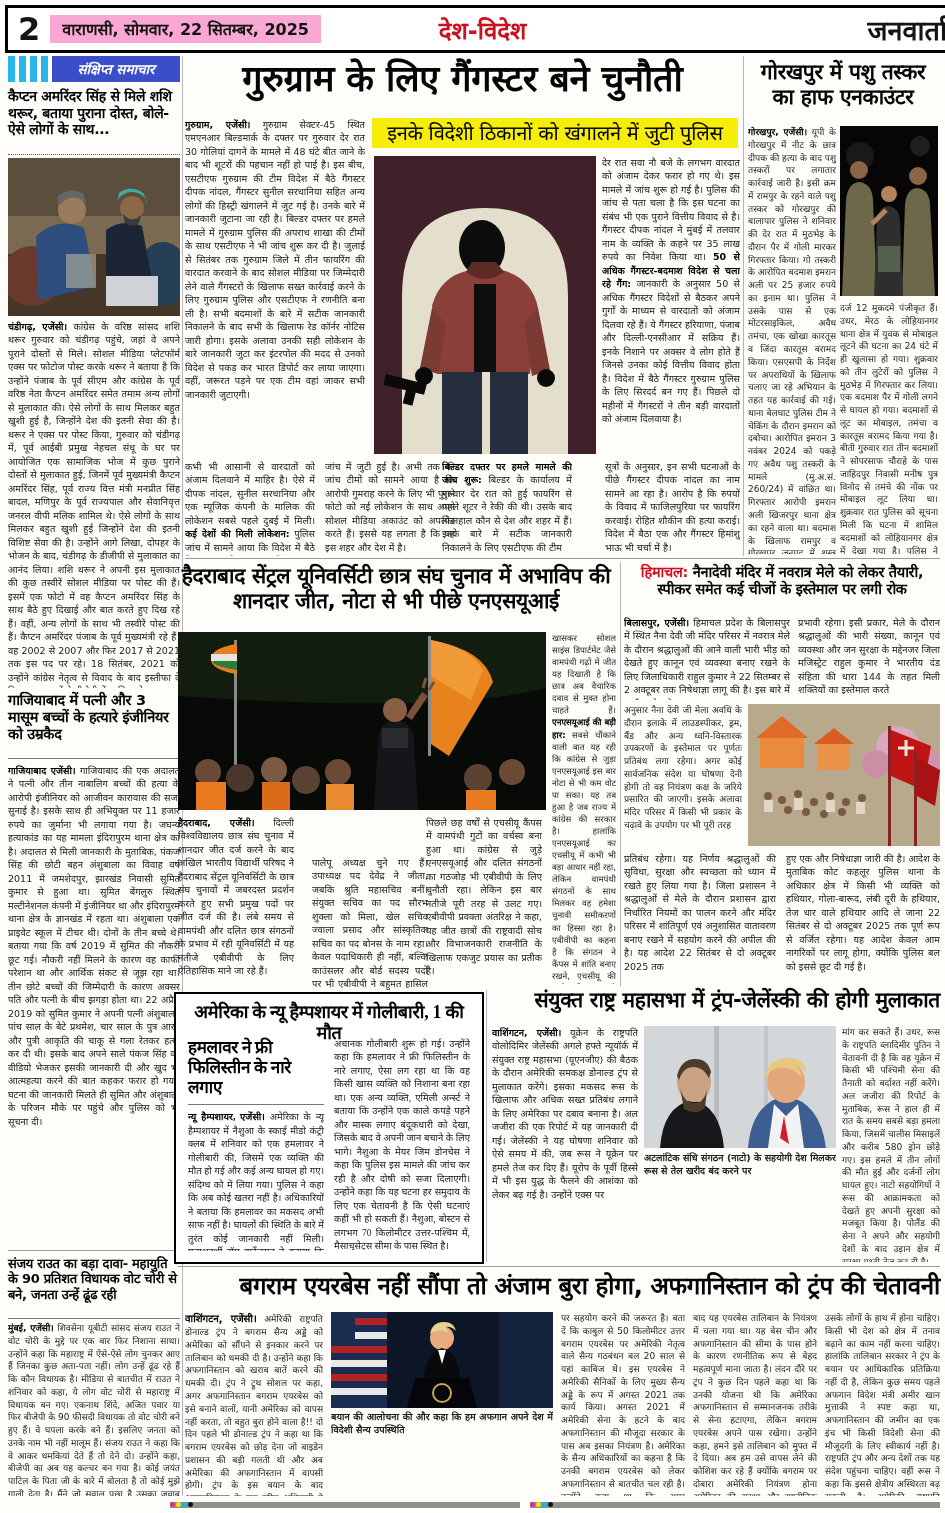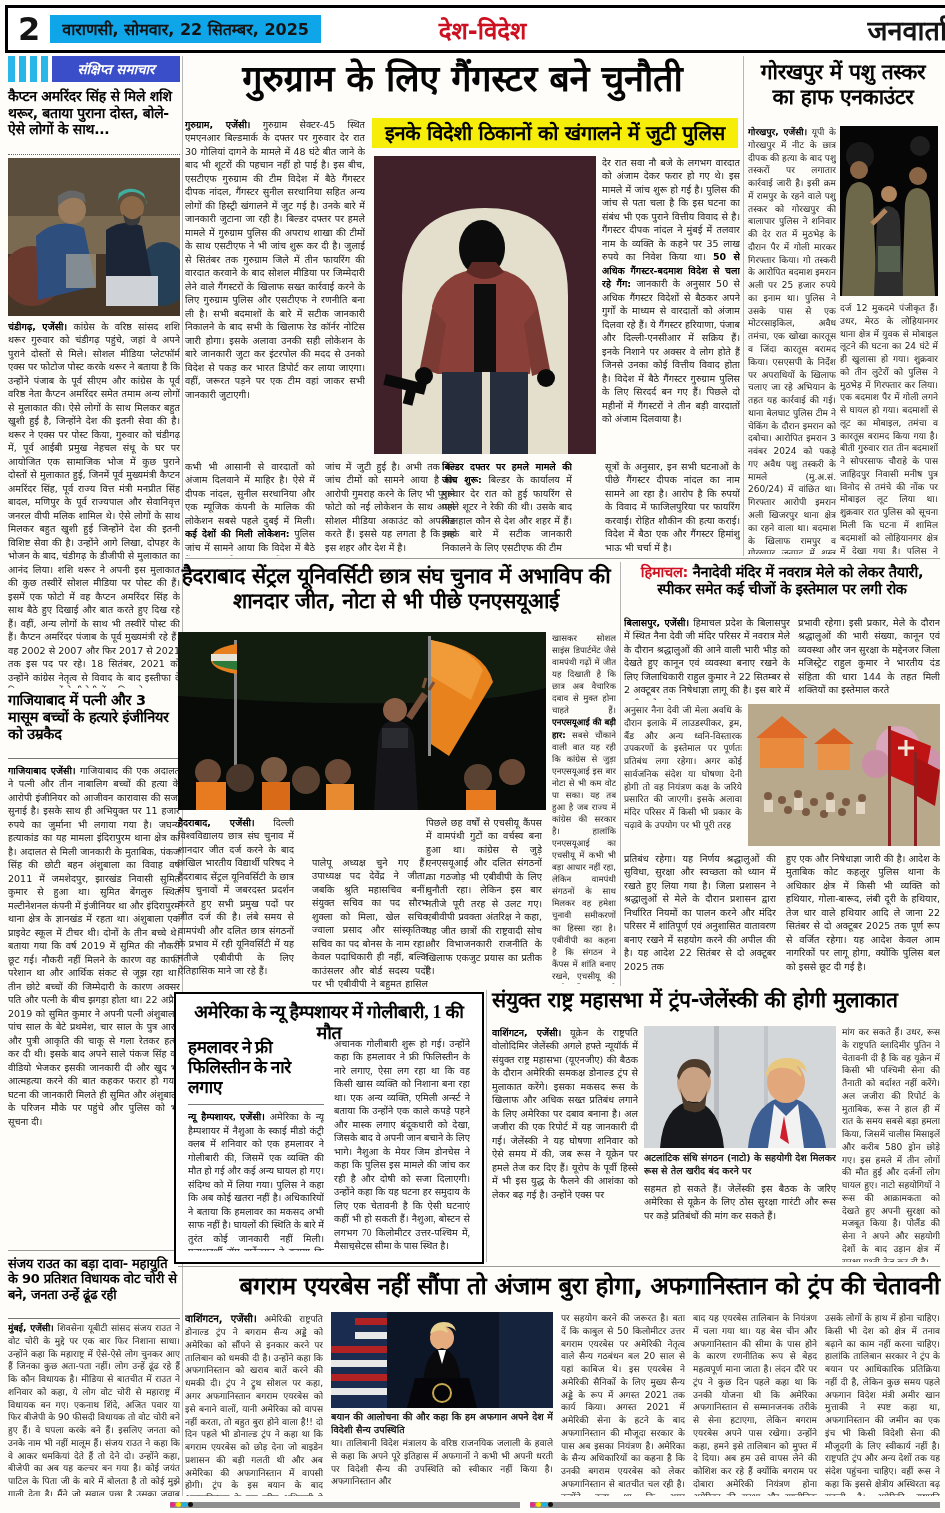--- a/index.html
+++ b/index.html
@@ -7,30 +7,30 @@
   .abs{position:absolute;}
   .hl{font-weight:bold;color:#050505;line-height:1.18;letter-spacing:-0.3px;}
   .body{font-size:9.5px;line-height:1.42;text-align:justify;overflow:hidden;color:#1c1c1c;}
   .body b{color:#000;}
   .dl{font-weight:bold;}
   .rule-h{background:#9a9a9a;height:1px;}
   .rule-v{background:#b5b5b5;width:1px;}
   
   #masthead{left:5px;top:5px;width:929px;height:42px;border:3px solid #000;display:flex;align-items:center;padding:0 10px;background:#fff;}
   #pagenum{font-size:32px;font-weight:bold;line-height:1;}
-  #datechip{background:#0ea5e9;font-weight:bold;font-size:16px;padding:3px 12px;margin-left:10px;}
+  #datechip{background:#f9a8d4;font-weight:bold;font-size:16px;padding:3px 12px;margin-left:10px;}
   #secname{position:absolute;left:50%;transform:translateX(-50%);color:#cc1020;font-weight:bold;font-size:24px;}
   #papername{margin-left:auto;font-size:27px;font-weight:bold;}
   
   #briefbar{left:8px;top:56px;width:172px;height:26px;display:flex;}
   .flagstripes{width:44px;height:26px;background:repeating-linear-gradient(90deg,#29b6e8 0 7px,#ffffff 7px 11px);}
   .brieftitle{flex:1;background:#3b4ec9;color:#fff;font-weight:bold;font-style:italic;font-size:13.5px;display:flex;align-items:center;justify-content:center;}
   .photo{display:block;overflow:hidden;background:#444;}
   .photo svg{display:block;}
-  .yellowsub{background:#f6ee09;color:#000;font-weight:bold;text-align:center;letter-spacing:-0.3px;}
+  .yellowsub{background:#f6ee09;color:#000;font-weight:normal;text-align:center;letter-spacing:-0.3px;}
   .boxed{border:2px solid #000;}
   .cap{font-size:9.5px;line-height:1.35;text-align:justify;font-weight:bold;color:#222;overflow:hidden;}
   .subhead-under{border-bottom:1px solid #777;}
   .redtag{color:#d01020;}
   .regbar{background:#8f8f8f;height:6px;}
   .dot{width:5px;height:5px;border-radius:50%;display:inline-block;margin-right:1px;vertical-align:top;}
 </style>
 </head>
 <body>
 
@@ -262,21 +262,21 @@
       <div class="body" style="height:140px;">
         <b class="dl">न्यू हैम्पशायर, एजेंसी।</b>
         <span>अमेरिका के न्यू हैम्पशायर में नैशुआ के स्काई मीडो कंट्री क्लब में शनिवार को एक हमलावर ने गोलीबारी की, जिसमें एक व्यक्ति की मौत हो गई और कई अन्य घायल हो गए। संदिग्ध को में लिया गया। पुलिस ने कहा कि अब कोई खतरा नहीं है। अधिकारियों ने बताया कि हमलावर का मकसद अभी साफ नहीं है। घायलों की स्थिति के बारे में तुरंत कोई जानकारी नहीं मिली। प्रत्यक्षदर्शी टॉम बार्टेलसन ने बताया कि उनके भतीजे की शादी के दौरान</span>
       </div>
     </div>
     <div class="body" style="position:absolute;left:158px;top:44px;width:136px;height:212px;">अचानक गोलीबारी शुरू हो गई। उन्होंने कहा कि हमलावर ने फ्री फिलिस्तीन के नारे लगाए, ऐसा लग रहा था कि वह किसी खास व्यक्ति को निशाना बना रहा था। एक अन्य व्यक्ति, एमिली अर्न्स्ट ने बताया कि उन्होंने एक काले कपड़े पहने और मास्क लगाए बंदूकधारी को देखा, जिसके बाद वे अपनी जान बचाने के लिए भागे। नैशुआ के मेयर जिम डोनचेस ने कहा कि पुलिस इस मामले की जांच कर रही है और दोषी को सजा दिलाएगी। उन्होंने कहा कि यह घटना हर समुदाय के लिए एक चेतावनी है कि ऐसी घटनाएं कहीं भी हो सकती हैं। नैशुआ, बोस्टन से लगभग 70 किलोमीटर उत्तर-पश्चिम में, मैसाचुसेट्स सीमा के पास स्थित है।</div>
   </div>
 
   <div class="abs rule-v" style="left:486px;top:990px;height:272px;"></div>
 
-  <div class="abs hl" style="left:492px;top:988px;width:448px;height:32px;font-size:21px;text-align:left;">संयुक्त राष्ट्र महासभा में ट्रंप-जेलेंस्की की होगी मुलाकात</div>
+  <div class="abs hl" style="left:492px;top:988px;width:448px;height:32px;font-size:21px;text-align:right;">संयुक्त राष्ट्र महासभा में ट्रंप-जेलेंस्की की होगी मुलाकात</div>
   <div class="abs body" style="left:492px;top:1026px;width:146px;height:236px;">
     <b class="dl">वाशिंगटन, एजेंसी।</b>
     <span>यूक्रेन के राष्ट्रपति वोलोदिमिर जेलेंस्की अगले हफ्ते न्यूयॉर्क में संयुक्त राष्ट्र महासभा (यूएनजीए) की बैठक के दौरान अमेरिकी समकक्ष डोनाल्ड ट्रंप से मुलाकात करेंगे। इसका मकसद रूस के खिलाफ और अधिक सख्त प्रतिबंध लगाने के लिए अमेरिका पर दबाव बनाना है। अल जजीरा की एक रिपोर्ट में यह जानकारी दी गई। जेलेंस्की ने यह घोषणा शनिवार को ऐसे समय में की, जब रूस ने यूक्रेन पर हमले तेज कर दिए हैं। यूरोप के पूर्वी हिस्से में भी इस युद्ध के फैलने की आशंका को लेकर बढ़ गई है। उन्होंने एक्स पर</span>
   </div>
   <div class="abs photo" style="left:644px;top:1026px;width:192px;height:122px;">
     <svg width="192" height="122" viewBox="0 0 192 122">
       <rect width="192" height="122" fill="#d4d7da"></rect>
       <rect x="70" width="5" height="122" fill="#b8bcc0"></rect>
         <rect x="120" width="4" height="122" fill="#c2c6ca"></rect>
       <path d="M16 122 q3 -42 32 -48 q28 5 32 48 z" fill="#17181b"></path>
@@ -284,21 +284,20 @@
       <path d="M33 50 q4 -17 18 -17 q13 0 16 13 l-2 6 q-6 -11 -15 -11 q-11 0 -15 13 z" fill="#4d3b2c"></path>
       <path d="M36 62 q4 15 14 15 q10 0 13 -13 l-2 18 q-9 8 -21 1 z" fill="#4d3b2c"></path>
       <path d="M104 122 q4 -46 38 -52 q34 6 40 52 z" fill="#3c5e93"></path>
       <path d="M130 78 l12 12 12 -12 6 44 h-36 z" fill="#f2f2f2"></path>
       <path d="M140 90 l5 28 -9 -6 z" fill="#cf1f2e"></path>
       <ellipse cx="142" cy="56" rx="19" ry="21" fill="#e2a87c"></ellipse>
       <path d="M121 52 q2 -20 23 -20 q17 0 19 15 q-3 -5 -11 -7 q7 7 5 11 q-9 -11 -23 -9 q-9 2 -13 10 z" fill="#e8c87e"></path>
     </svg>
   </div>
   <div class="abs cap" style="left:644px;top:1152px;width:192px;height:28px;">अटलांटिक संधि संगठन (नाटो) के सहयोगी देश मिलकर रूस से तेल खरीद बंद करने पर</div>
-  <div class="abs body" style="left:644px;top:1182px;width:192px;height:78px;">सहमत हो सकते हैं। जेलेंस्की इस बैठक के जरिए अमेरिका से यूक्रेन के लिए ठोस सुरक्षा गारंटी और रूस पर कड़े प्रतिबंधों की मांग कर सकते हैं।</div>
   <div class="abs body" style="left:842px;top:1026px;width:98px;height:236px;font-size:9px;">मांग कर सकते हैं। उधर, रूस के राष्ट्रपति व्लादिमीर पुतिन ने चेतावनी दी है कि वह यूक्रेन में किसी भी पश्चिमी सेना की तैनाती को बर्दाश्त नहीं करेंगे। अल जजीरा की रिपोर्ट के मुताबिक, रूस ने हाल ही में रात के समय सबसे बड़ा हमला किया, जिसमें चालीस मिसाइलें और करीब 580 ड्रोन छोड़े गए। इस हमले में तीन लोगों की मौत हुई और दर्जनों लोग घायल हुए। नाटो सहयोगियों ने रूस की आक्रामकता को देखते हुए अपनी सुरक्षा को मजबूत किया है। पोलैंड की सेना ने अपने और सहयोगी देशों के बाद उड़ान क्षेत्र में सुरक्षा गश्ती तेज कर दी है।</div>
 
   <div class="abs rule-h" style="left:178px;top:1266px;width:762px;"></div>
 
   <div class="abs hl" style="left:178px;top:1272px;width:762px;height:34px;font-size:24px;text-align:right;">बगराम एयरबेस नहीं सौंपा तो अंजाम बुरा होगा, अफगानिस्तान को ट्रंप की चेतावनी</div>
   <div class="abs body" style="left:185px;top:1312px;width:138px;height:184px;font-size:9px;">
     <b class="dl" style="font-size:10px;">वाशिंगटन, एजेंसी।</b>
     <span>अमेरिकी राष्ट्रपति डोनाल्ड ट्रंप ने बगराम सैन्य अड्डे को अमेरिका को सौंपने से इनकार करने पर तालिबान को धमकी दी है। उन्होंने कहा कि अफगानिस्तान को खराब बातें करने की धमकी दी। ट्रंप ने ट्रुथ सोशल पर कहा, अगर अफगानिस्तान बगराम एयरबेस को इसे बनाने वालों, यानी अमेरिका को वापस नहीं करता, तो बहुत बुरा होने वाला है!! दो दिन पहले भी डोनाल्ड ट्रंप ने कहा था कि बगराम एयरबेस को छोड़ देना जो बाइडेन प्रशासन की बड़ी गलती थी और अब अमेरिका की अफगानिस्तान में वापसी होगी। ट्रंप के इस बयान के बाद अफगानिस्तान के एक वरिष्ठ अधिकारी ने युद्ध के बाद देश में बगराम एयरबेस पर पुनः कब्जा करने के अमेरिकी राष्ट्रपति डोनाल्ड ट्रंप के हालिया</span>
   </div>
   <div class="abs" style="left:331px;top:1312px;width:222px;height:184px;">
@@ -318,21 +317,20 @@
         <rect x="168" y="0" width="54" height="96" fill="#16233c"></rect>
         <circle cx="111" cy="26" r="12" fill="#e6ac7e"></circle>
         <path d="M99 22 q2 -12 14 -12 q10 0 12 9 q-5 -5 -11 -4 q4 4 2 6 q-6 -6 -17 1 z" fill="#e8d08e"></path>
         <path d="M92 72 q2 -32 19 -36 q17 4 19 36 z" fill="#0a0a0c"></path>
         <path d="M107 38 l4 14 4 -14 z" fill="#ffffff"></path>
         <path d="M84 66 h54 l8 30 h-70 z" fill="#06060a"></path>
         <circle cx="111" cy="81" r="9" fill="none" stroke="#c8a84e" stroke-width="2"></circle>
       </svg>
     </div>
     <div class="cap" style="height:26px;margin-top:3px;">बयान की आलोचना की और कहा कि हम अफगान अपने देश में विदेशी सैन्य उपस्थिति</div>
-    <div class="body" style="height:56px;font-size:9px;">था। तालिबानी विदेश मंत्रालय के वरिष्ठ राजनयिक जलाली के हवाले से कहा कि अपने पूरे इतिहास में अफगानों ने कभी भी अपनी धरती पर विदेशी सैन्य की उपस्थिति को स्वीकार नहीं किया है। अफगानिस्तान और</div>
   </div>
   <div class="abs body" style="left:561px;top:1312px;width:124px;height:184px;font-size:9px;">पर सहयोग करने की जरूरत है। बता दें कि काबुल से 50 किलोमीटर उत्तर बगराम एयरबेस पर अमेरिकी नेतृत्व वाले सैन्य गठबंधन बल 20 साल से यहां काबिज थे। इस एयरबेस ने अमेरिकी सैनिकों के लिए मुख्य सैन्य अड्डे के रूप में अगस्त 2021 तक कार्य किया। अगस्त 2021 में अमेरिकी सेना के हटने के बाद अफगानिस्तान की मौजूदा सरकार के पास अब इसका नियंत्रण है। अमेरिका के सैन्य अधिकारियों का कहना है कि उनकी बगराम एयरबेस को लेकर अफगानिस्तान से बातचीत चल रही है। उन्होंने कहा था कि अगर अफगानिस्तान नहीं मानता है तो वह अपने ढंग से रास्ता निकालेंगे। अफगानिस्तान में मौजूद बगराम एयरबेस</div>
   <div class="abs body" style="left:693px;top:1312px;width:124px;height:184px;font-size:9px;">बाद यह एयरबेस तालिबान के नियंत्रण में चला गया था। यह बेस चीन और अफगानिस्तान की सीमा के पास होने के कारण रणनीतिक रूप से बेहद महत्वपूर्ण माना जाता है। लंदन दौरे पर ट्रंप ने कुछ दिन पहले कहा था कि उनकी योजना थी कि अमेरिका अफगानिस्तान से सम्मानजनक तरीके से सेना हटाएगा, लेकिन बगराम एयरबेस अपने पास रखेगा। उन्होंने कहा, हमने इसे तालिबान को मुफ्त में दे दिया। अब हम उसे वापस लेने की कोशिश कर रहे हैं क्योंकि बगराम पर दोबारा अमेरिकी नियंत्रण होना अमेरिका की सुरक्षा और रणनीतिक हितों के लिए जरूरी है। वहीं चीन ने ट्रंप की धमकी पर प्रतिक्रिया देते हुए कहा कि अफगानिस्तान की संप्रभुता और स्वतंत्रता का सम्मान किया जाना</div>
   <div class="abs body" style="left:825px;top:1312px;width:115px;height:184px;font-size:9px;">उसके लोगों के हाथ में होना चाहिए। किसी भी देश को क्षेत्र में तनाव बढ़ाने का काम नहीं करना चाहिए। हालांकि तालिबान सरकार ने ट्रंप के बयान पर आधिकारिक प्रतिक्रिया नहीं दी है, लेकिन कुछ समय पहले अफगान विदेश मंत्री अमीर खान मुत्ताकी ने स्पष्ट कहा था, अफगानिस्तान की जमीन का एक इंच भी किसी विदेशी सेना की मौजूदगी के लिए स्वीकार्य नहीं है। राष्ट्रपति ट्रंप और अन्य देशों तक यह संदेश पहुंचना चाहिए। वहीं रूस ने कहा कि इससे क्षेत्रीय अस्थिरता बढ़ सकती है। अमेरिकी राष्ट्रपति डोनाल्ड ट्रंप ने कहा कि वॉशिंगटन डीसी में अपराध पर नियंत्रण के बाद हालात पूरी तरह बदल गए हैं। उन्होंने दावा किया कि शहर अब खूबसूरत और सुरक्षित हो गया है।</div>
 
   <div class="abs regbar" style="left:170px;top:1502px;width:350px;">
     <span class="dot" style="background:#e62b8a;"></span><span class="dot" style="background:#f5e400;"></span><span class="dot" style="background:#18b4e8;"></span><span class="dot" style="background:#111;"></span>
   </div>
   <div class="abs regbar" style="left:530px;top:1502px;width:410px;">
     <span class="dot" style="background:#e62b8a;"></span><span class="dot" style="background:#f5e400;"></span><span class="dot" style="background:#18b4e8;"></span><span class="dot" style="background:#111;"></span>

